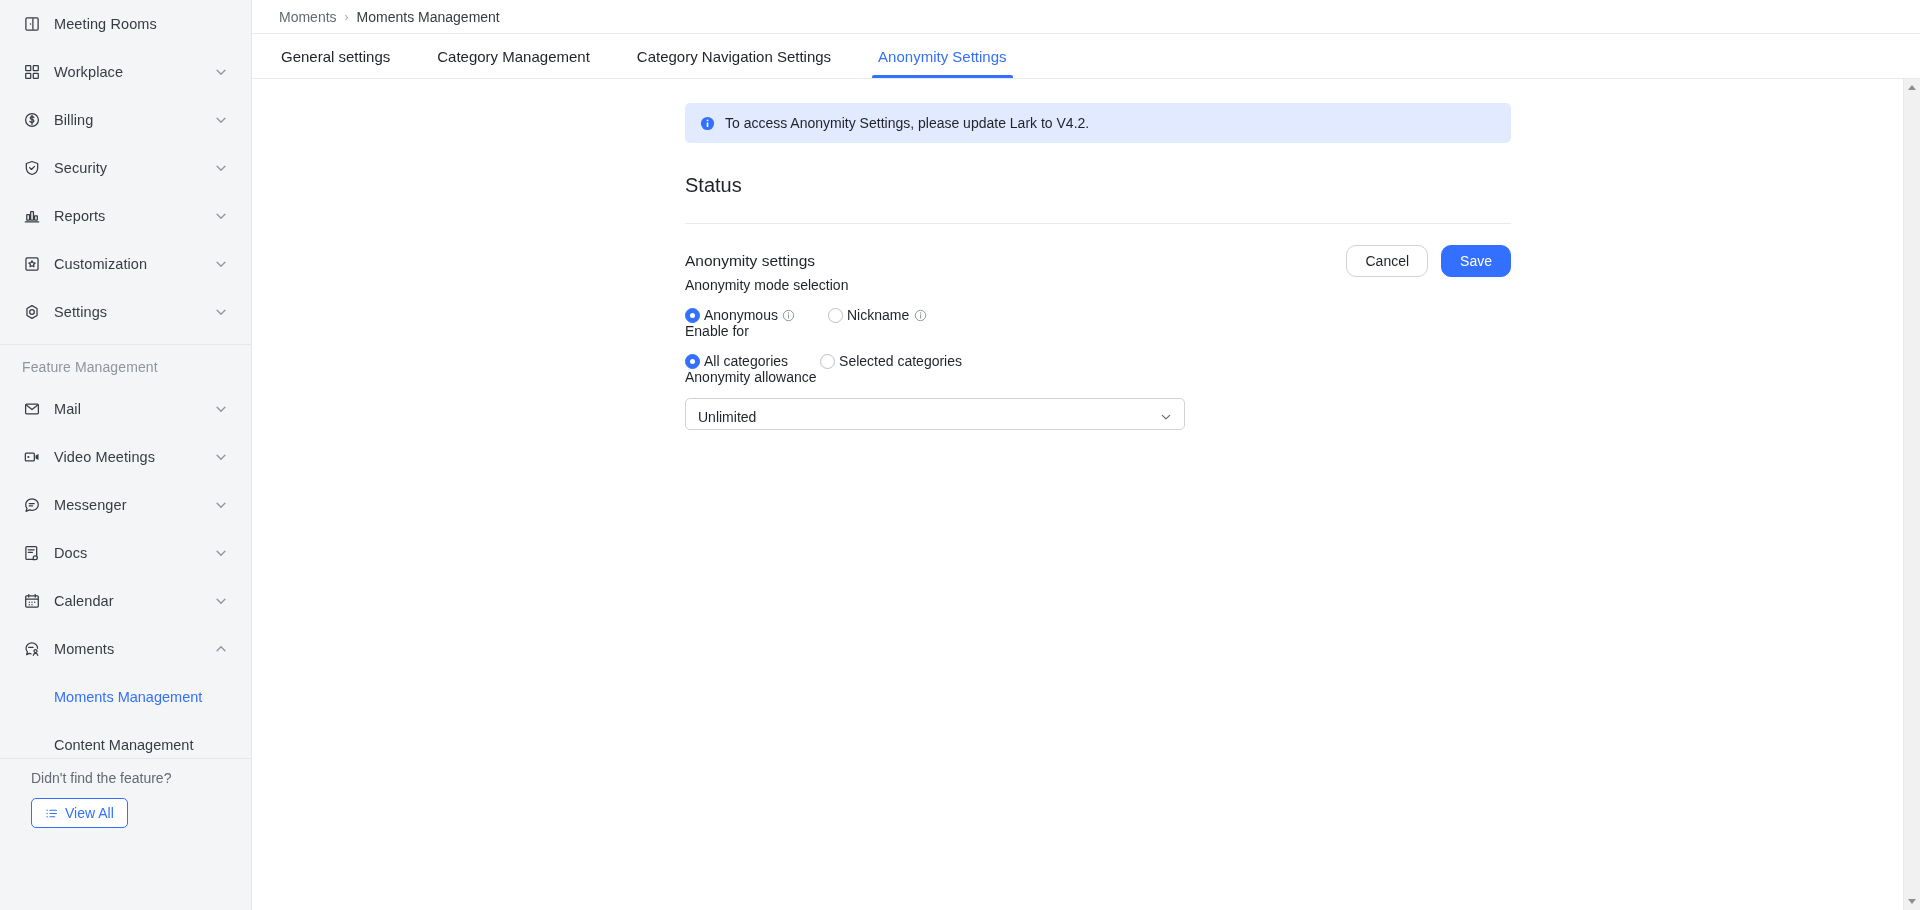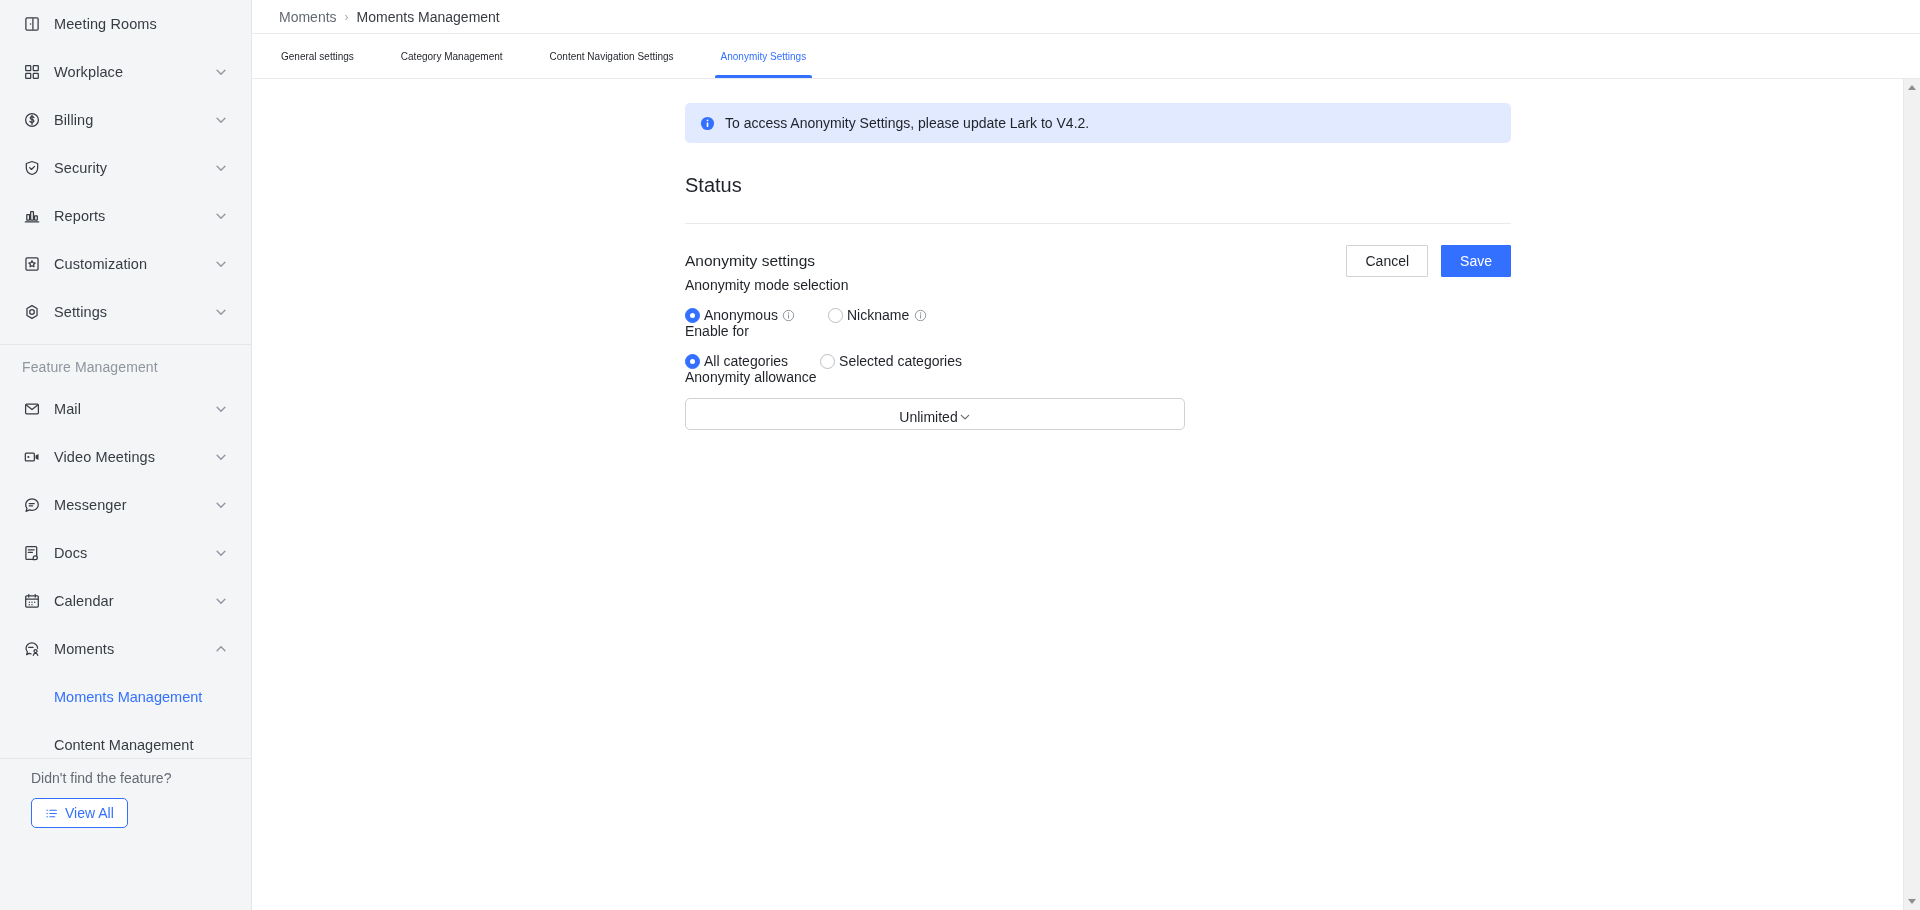--- a/index.html
+++ b/index.html
@@ -123,21 +123,21 @@
     border-bottom: 1px solid #e8eaee;
     display: flex; align-items: stretch;
     padding-left: 27px;
     background: #ffffff;
     flex: 0 0 46px;
   }
   .tab {
     display: flex; align-items: center;
     padding: 0 2px;
     margin-right: 43px;
-    font-size: 10px;
+    font-size: 15px;
     color: #1f2329;
     position: relative;
     cursor: pointer;
     white-space: nowrap;
   }
   .tab.active { color: #3370ff; }
   .tab.active::after {
     content: "";
     position: absolute;
     left: -4px; right: -4px; bottom: 0;
@@ -209,21 +209,21 @@
   }
 
   .settings-head {
     display: flex; align-items: center; justify-content: space-between;
     margin-top: 21px;
   }
   .settings-head .stitle { font-size: 15.5px; color: #1f2329; }
   .btn-group { display: flex; align-items: center; gap: 13px; }
   .btn {
     height: 32px;
-    border-radius: 1px;
+    border-radius: 10px;
     font-size: 14px;
     display: inline-flex; align-items: center; justify-content: center;
     cursor: pointer;
     padding: 0 18px;
   }
   .btn-cancel { background: #ffffff; border: 1px solid #d0d3d6; color: #1f2329; min-width: 66px; }
   .btn-save { background: #3370ff; border: 1px solid #3370ff; color: #ffffff; min-width: 66px; }
 
   .field-label {
     font-size: 14px; color: #1f2329;
@@ -267,21 +267,21 @@
     color: #8f959e;
     cursor: pointer;
   }
 
   .select {
     margin-top: 13px;
     width: 500px; height: 32px;
     border: 1px solid #d0d3d6;
     border-radius: 5px;
     background: #ffffff;
-    display: flex; align-items: center; justify-content: center;
+    display: flex; align-items: center; justify-content: space-between;
     padding: 5px 11px 0 12px;
     cursor: pointer;
   }
   .select .sval { font-size: 14px; color: #1f2329; }
   .select .schev { color: #646a73; display: flex; align-items: center; }
 
   
   .scrollbar {
     position: absolute;
     top: 0; right: 0;
@@ -561,21 +561,21 @@
     </div>
 
     <nav class="tabbar">
       <div class="tab">
         <span>General settings</span>
       </div>
       <div class="tab">
         <span>Category Management</span>
       </div>
       <div class="tab">
-        <span>Content Navigation Settings</span>
+        <span>Category Navigation Settings</span>
       </div>
       <div class="tab active">
         <span>Anonymity Settings</span>
       </div>
     </nav>
 
     <div class="content-scroll">
       <div class="content-inner">
         <div class="form-col">
 

